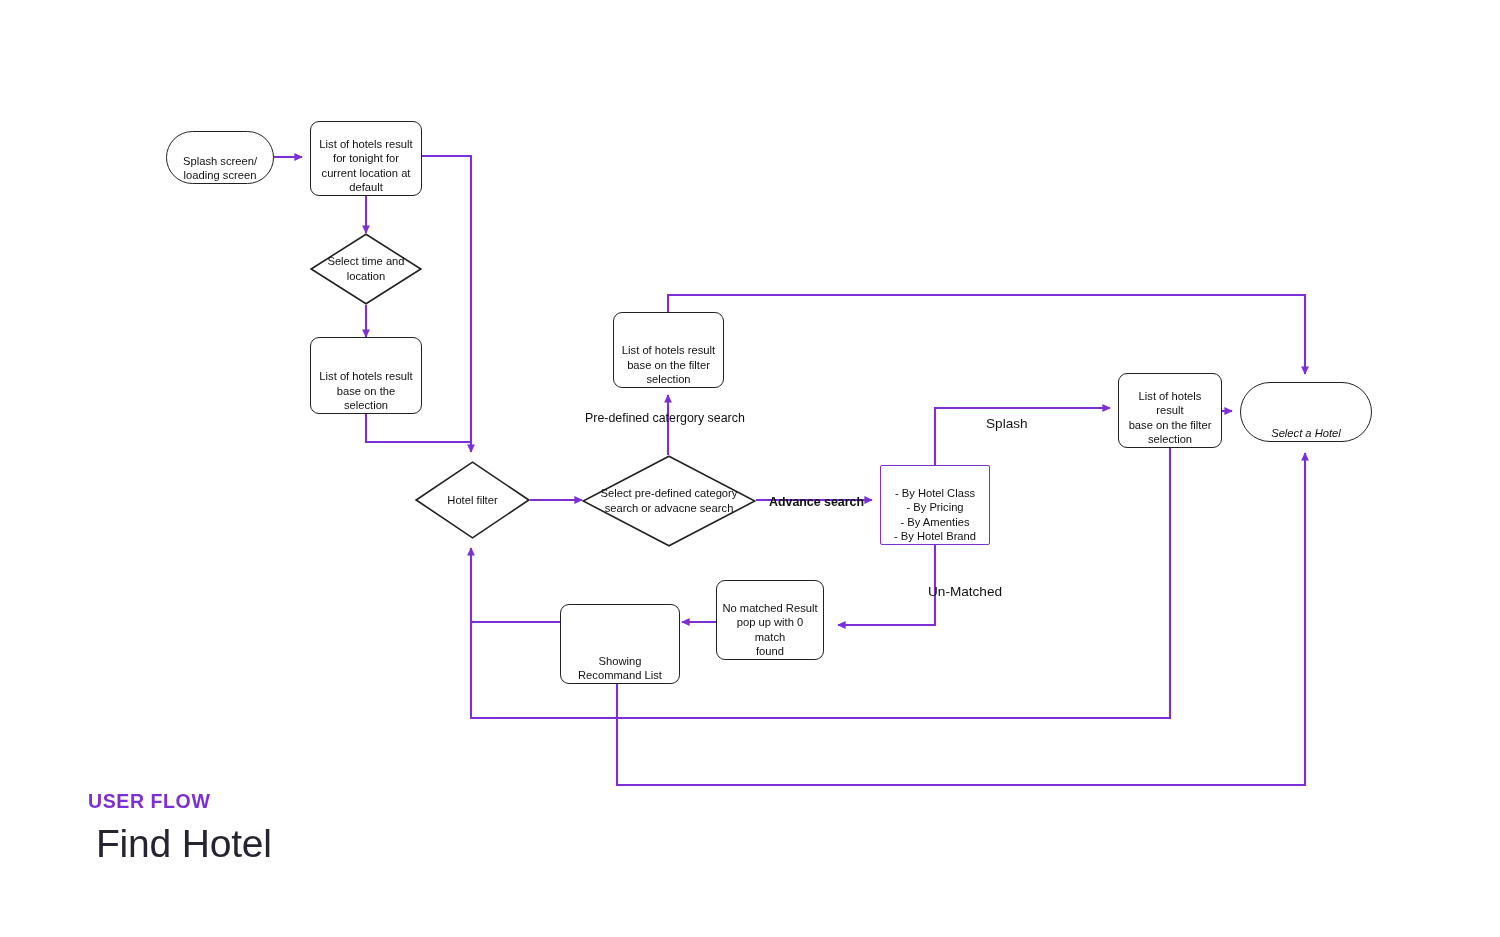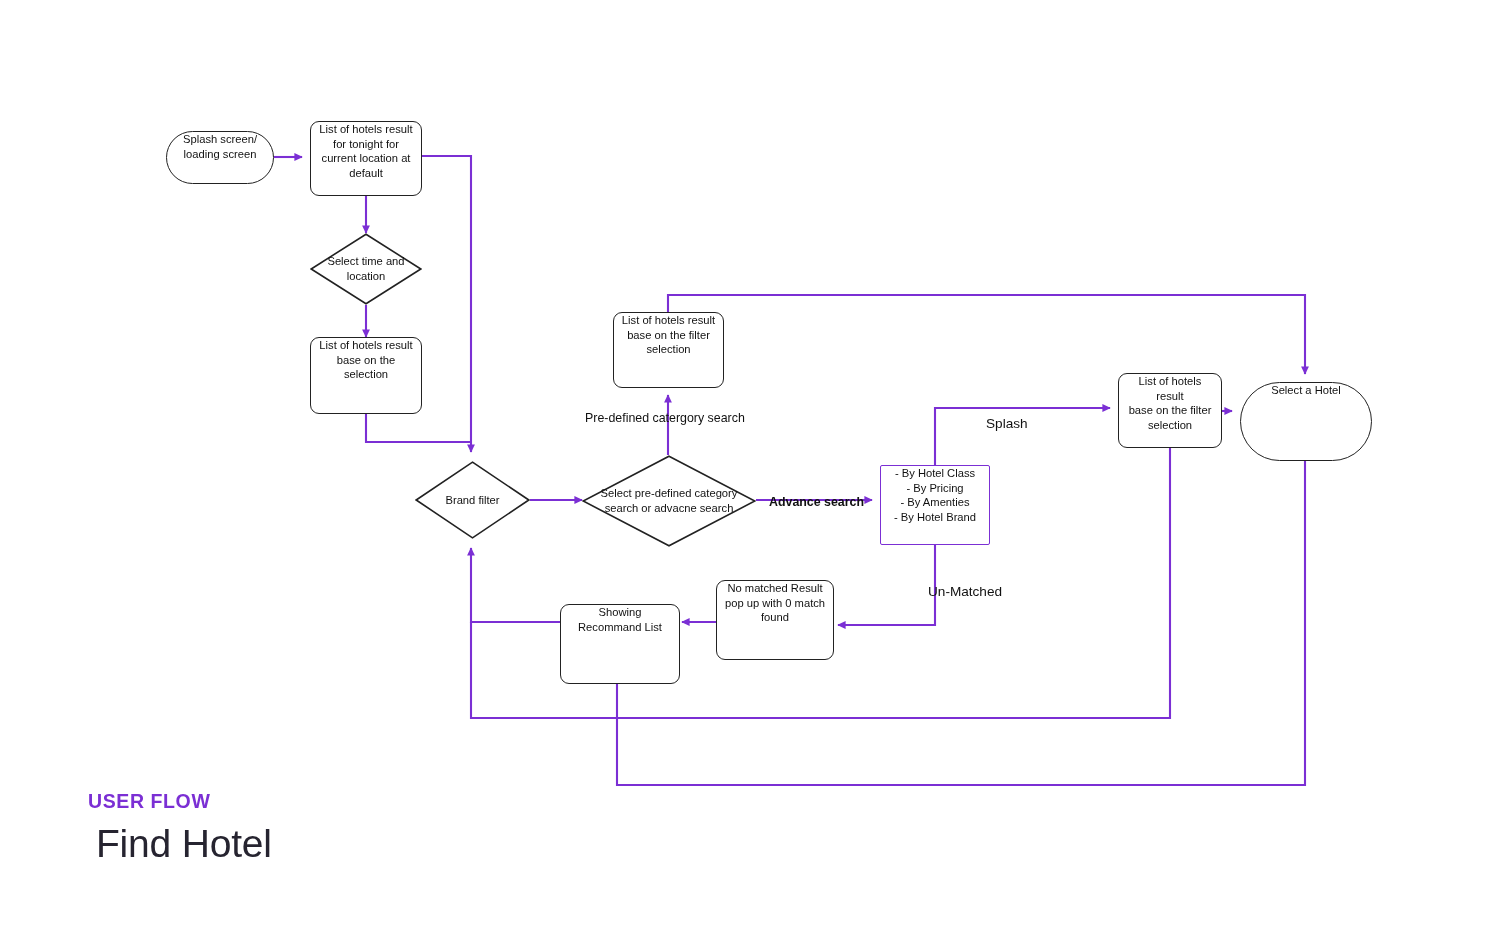--- a/index.html
+++ b/index.html
@@ -1,20 +1,20 @@
 <!DOCTYPE html>
 <html><head>
 <meta charset="utf-8">
 <style>
   html,body{margin:0;padding:0;background:#ffffff;}
   body{width:1500px;height:937px;font-family:"Liberation Sans",sans-serif;overflow:hidden;}
   #canvas{position:relative;width:1500px;height:937px;background:#ffffff;}
   svg#wires{position:absolute;left:0;top:0;width:1500px;height:937px;}
 
-  .node{position:absolute;box-sizing:border-box;display:flex;align-items:flex-start;justify-content:center;
+  .node{position:absolute;box-sizing:border-box;display:flex;align-items:flex-end;justify-content:center;
         text-align:center;background:#ffffff;color:#111111;font-size:11.2px;line-height:14.6px;}
   .node.box{border:1.6px solid #222222;border-radius:9px;}
   .node.pill{border:1.6px solid #222222;border-radius:40px;}
   .node.optbox{border:1.6px solid #7B2FD4;border-radius:2px;}
   .node span{display:block;padding:0 5px;white-space:pre-line;}
 
   .diamond{position:absolute;}
   .diamond .dlabel{position:absolute;left:0;top:0;width:100%;height:100%;display:flex;align-items:center;
         justify-content:center;text-align:center;font-size:11.2px;line-height:14.6px;color:#111111;}
   .diamond .dlabel span{white-space:pre-line;display:block;}
@@ -99,21 +99,21 @@
     <span>List of hotels result
 base on the
 selection</span>
   </div>
 
   <div class="diamond" style="left:415px;top:461px;width:115px;height:78px;">
     <svg width="115" height="78" viewBox="0 0 115 78">
       <path d="M57.5,1.2 L113.8,39 L57.5,76.8 L1.2,39 z" fill="#ffffff" stroke="#222222" stroke-width="1.6"></path>
     </svg>
     <div class="dlabel">
-        <span>Brand filter</span>
+        <span>Hotel filter</span>
       </div>
   </div>
 
   <div class="node box" style="left:613px;top:312px;width:111px;height:76px;">
     <span>List of hotels result
 base on the filter
 selection</span>
   </div>
 
   <div class="diamond" style="left:582px;top:455px;width:174px;height:92px;">
@@ -132,25 +132,25 @@
 - By Amenties
 - By Hotel Brand</span>
   </div>
 
   <div class="node box" style="left:1118px;top:373px;width:104px;height:75px;">
     <span>List of hotels result
 base on the filter
 selection</span>
   </div>
 
-  <div class="node pill" style="left:1240px;top:382px;width:132px;height:79px;">
+  <div class="node pill" style="left:1240px;top:382px;width:132px;height:60px;font-style:italic;">
     <span>Select a Hotel</span>
   </div>
 
-  <div class="node box" style="left:716px;top:580px;width:118px;height:80px;">
+  <div class="node box" style="left:716px;top:580px;width:108px;height:80px;">
     <span>No matched Result
 pop up with 0 match
 found</span>
   </div>
 
   <div class="node box" style="left:560px;top:604px;width:120px;height:80px;">
     <span>Showing
 Recommand List</span>
   </div>
 

